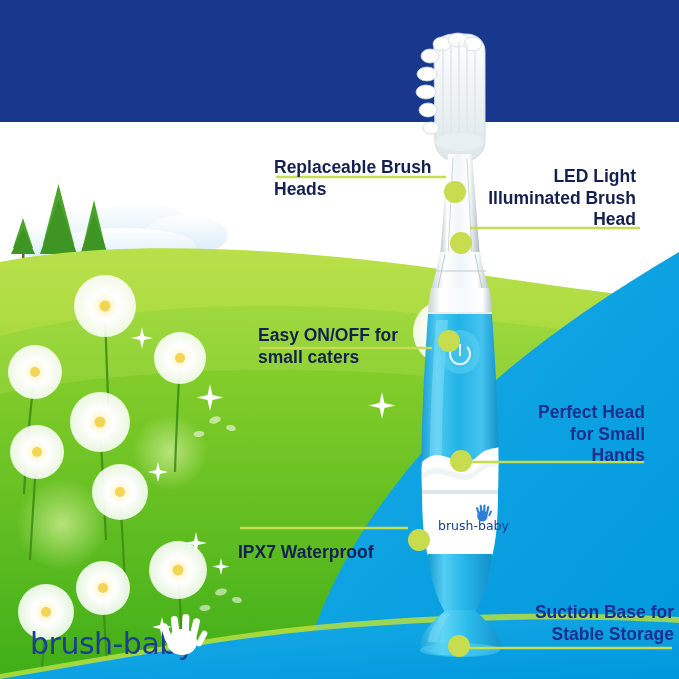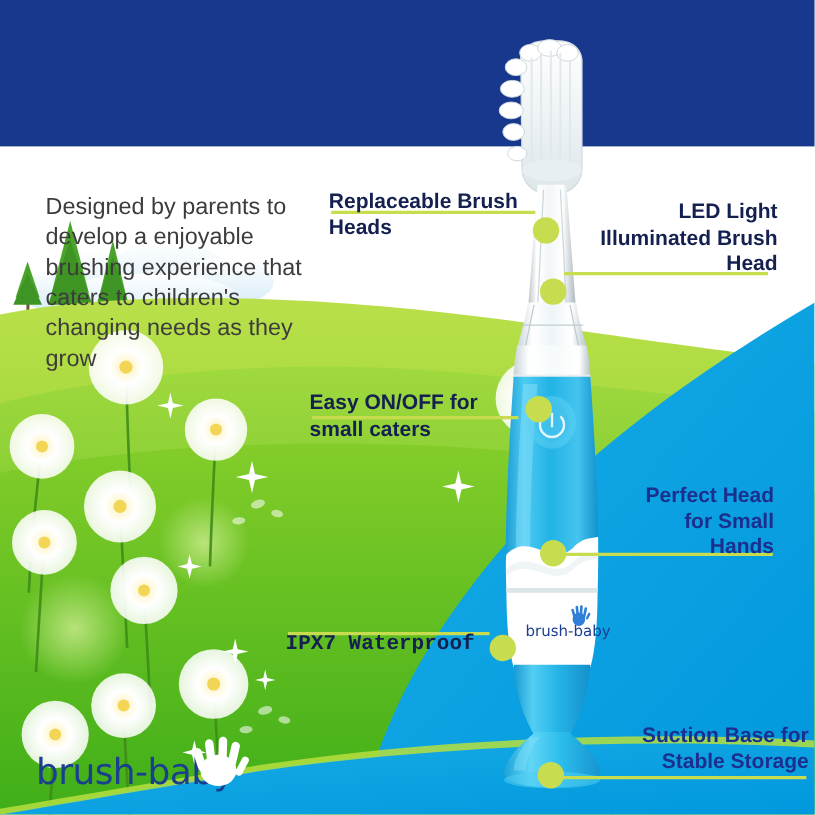--- a/index.html
+++ b/index.html
@@ -46,24 +46,24 @@
   .brush{position:absolute;left:398px;top:22px;width:124px;height:640px;z-index:12;}
   .brush svg{display:block;}
 
   
   .callout{position:absolute;z-index:30;color:#1b2f8f;font-weight:bold;font-size:17.5px;line-height:1.24;}
   .callout.dark{color:#14204f;}
   .callout.right{text-align:right;}
   .callout.left{text-align:left;margin-top:24px;}
 
   .c-replaceable{left:274px;top:133px;width:180px;}
-  .c-led{left:482px;top:166px;width:166px;}
+  .c-led{left:470px;top:166px;width:166px;}
   .c-onoff{left:258px;top:301px;width:180px;}
   .c-grip{left:505px;top:402px;width:140px;}
-  .c-ipx7{left:238px;top:503px;width:180px;font-family:Liberation Mono, monospace;}
+  .c-ipx7{left:238px;top:518px;width:180px;}
   .c-suction{left:518px;top:602px;width:156px;}
 
   
   .leaders{position:absolute;left:0;top:0;width:679px;height:679px;z-index:25;pointer-events:none;}
 
   
   .logo{position:absolute;left:30px;top:614px;width:180px;height:56px;z-index:30;}
   .logo-word{
     position:absolute;left:0;top:12px;
     font-size:30px;color:#1b3f8f;
@@ -219,21 +219,20 @@
       <path d="M0 557 L679 557 L679 500 C540 492, 360 498, 212 520 C130 532, 60 546, 0 556 Z" fill="url(#gCyan)"></path>
 
       <path d="M0 552 C70 540, 140 528, 214 516 C360 493, 540 487, 679 495 L679 501 C540 493, 360 499, 214 521 C140 533, 70 545, 0 557 Z" fill="#b6df3e" opacity="0.85"></path>
     </svg>
   </div>
 
   <div class="header-band"></div>
   <div class="header-title">HAPPY &amp; EASY
 BRUSHING</div>
 
-  <div class="intro-copy">Designed by parents to develop a enjoyable brushing experience that caters to children's changing needs as they grow</div>
 
   <div class="brush">
     <svg width="124" height="640" viewBox="0 0 124 640" xmlns="http://www.w3.org/2000/svg">
       <defs>
         <linearGradient id="gNeck" x1="0" y1="0" x2="1" y2="0">
           <stop offset="0%" stop-color="#b9c3c9"></stop>
           <stop offset="18%" stop-color="#ffffff"></stop>
           <stop offset="45%" stop-color="#f2f6f8"></stop>
           <stop offset="72%" stop-color="#ffffff"></stop>
           <stop offset="100%" stop-color="#aab6bd"></stop>

